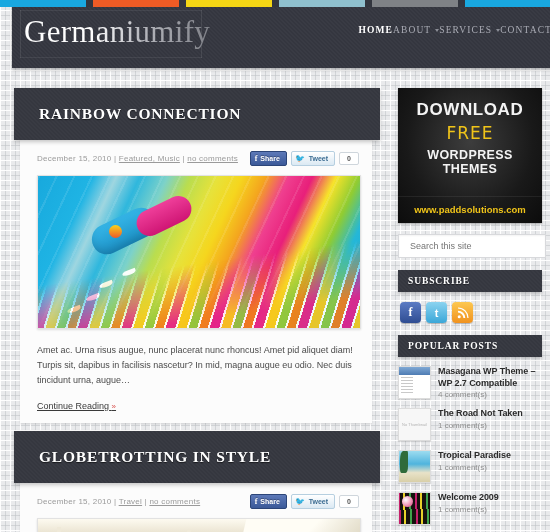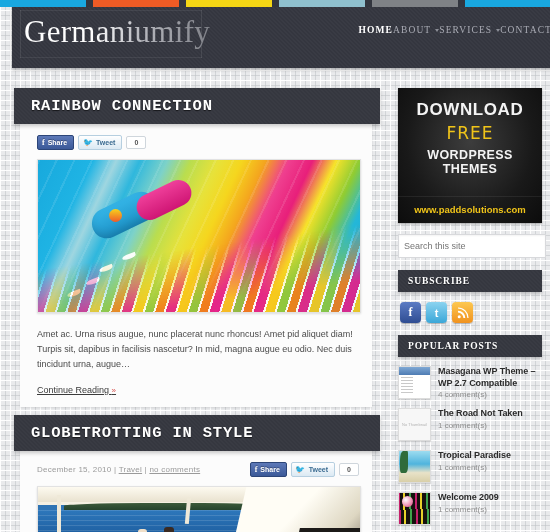--- a/index.html
+++ b/index.html
@@ -71,21 +71,21 @@
     position:relative;left:-6px;width:366px;
     background:#35373f;
     background-image:linear-gradient(45deg, rgba(255,255,255,.02) 25%, transparent 25%, transparent 50%, rgba(255,255,255,.02) 50%, rgba(255,255,255,.02) 75%, transparent 75%);
     background-size:4px 4px;
     box-shadow:0 2px 4px rgba(0,0,0,.22);
     padding:9px 0 9px 17px;
     box-sizing:border-box;
     margin-bottom:0;
   }
   .title-bar h2{
-    margin:0;color:#ffffff;font-family:Liberation Mono, monospace;
+    margin:8px;color:#ffffff;font-family:Liberation Serif, serif;
     font-size:15.5px;letter-spacing:.8px;font-weight:700;
     text-shadow:0 1px 1px rgba(0,0,0,.6);
   }
   .meta-row{display:flex;align-items:center;justify-content:space-between;padding:11px 13px 0 17px;}
   .meta{font-size:8px;color:#9a9a9a;letter-spacing:.25px;}
   .meta u{text-decoration:underline;}
   .share{display:flex;align-items:center;gap:4px;}
   .btn-fb{
     display:flex;align-items:center;gap:3px;
     background:linear-gradient(to bottom,#5d79b8,#3b5998);
@@ -176,21 +176,21 @@
   .ad .l1{margin-top:12px;color:#f4f4f4;font-size:17px;font-weight:bold;letter-spacing:.6px;}
   .ad .l2{margin-top:1px;color:#f0c419;font-size:17px;font-weight:normal;letter-spacing:1px;line-height:25px;
     font-family:"DejaVu Sans", sans-serif;}
   .ad .l3{margin-top:2px;color:#f4f4f4;font-size:12.5px;font-weight:bold;letter-spacing:.4px;}
   .ad .l4{margin-top:0px;color:#f4f4f4;font-size:12.5px;font-weight:bold;letter-spacing:.4px;}
   .ad .url{position:absolute;bottom:8px;left:0;width:100%;text-align:center;
     color:#f0c419;font-size:9.5px;font-weight:bold;}
   .ad .sep{position:absolute;bottom:26px;left:0;width:100%;height:1px;background:rgba(255,255,255,.07);}
 
   .search{margin-top:11px;width:148px;height:24px;background:#fff;border:1px solid #d8d9dc;
-    box-sizing:border-box;display:flex;align-items:center;padding-left:3px;
+    box-sizing:border-box;display:flex;align-items:center;padding-left:9px;
     box-shadow:inset 0 1px 2px rgba(0,0,0,.05);}
   .search input{border:0;outline:0;font-size:9px;color:#9c9c9c;width:100%;
     font-family:"Liberation Sans", sans-serif;background:transparent;}
 
   .widget-head{
     margin-top:12px;width:144px;box-sizing:border-box;
     background:#35373f;
     background-image:linear-gradient(45deg, rgba(255,255,255,.02) 25%, transparent 25%, transparent 50%, rgba(255,255,255,.02) 50%, rgba(255,255,255,.02) 75%, transparent 75%);
     background-size:4px 4px;
     padding:6px 0 6px 10px;color:#fff;
@@ -268,20 +268,23 @@
 </div>
 
 <div class="content">
 
   <div class="post">
     <div class="post-panel">
       <div class="title-bar">
         <h2>RAINBOW CONNECTION</h2>
       </div>
       <div class="meta-row">
+        <div class="meta">
+          <span>December 15, 2010</span><span> | </span><u>Featured, Music</u><span> | </span><u>no comments</u>
+        </div>
         <div class="share">
           <div class="btn-fb">
               <span class="f">f</span>
               <span>Share</span>
             </div>
           <div class="btn-tw">
               <span class="bird">🐦</span>
               <span>Tweet</span>
             </div>
           <div class="tw-count">0</div>

